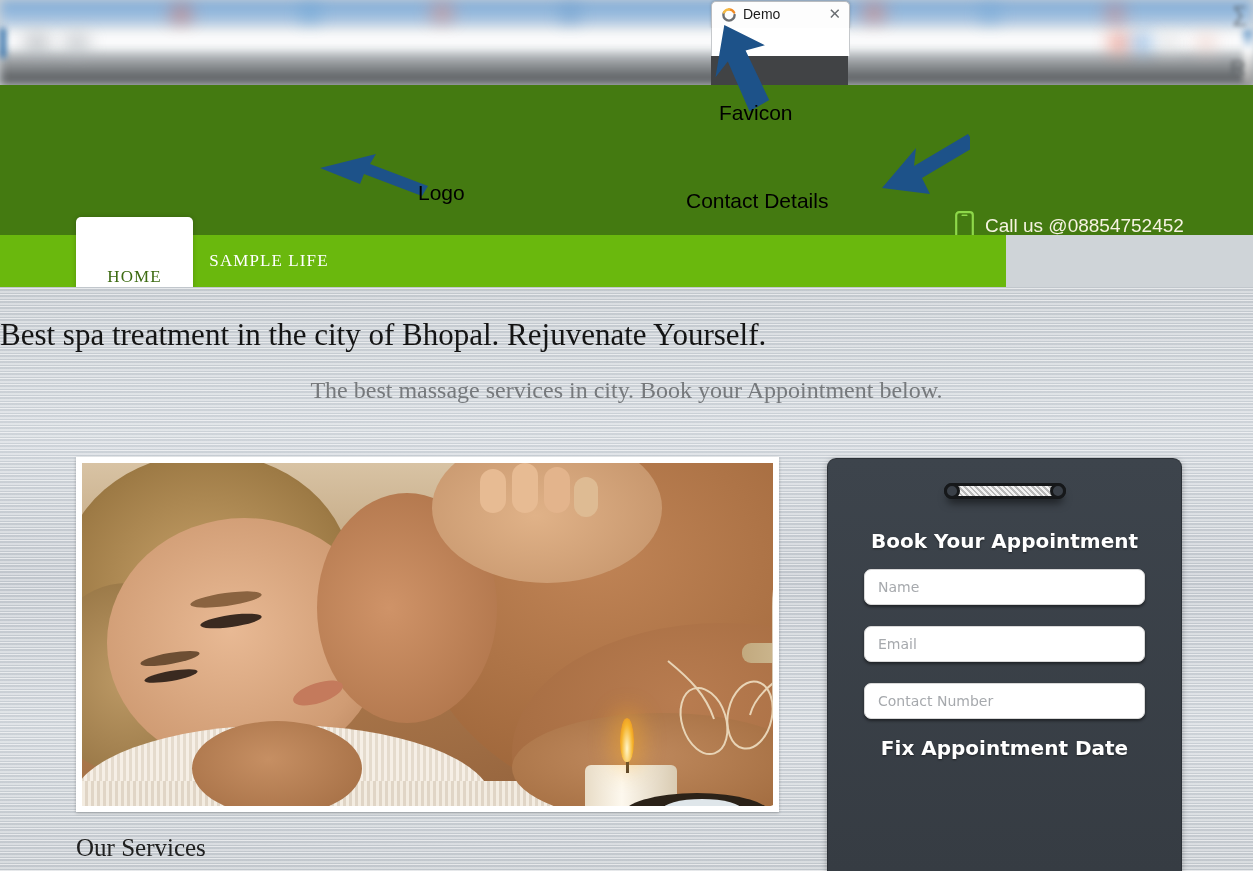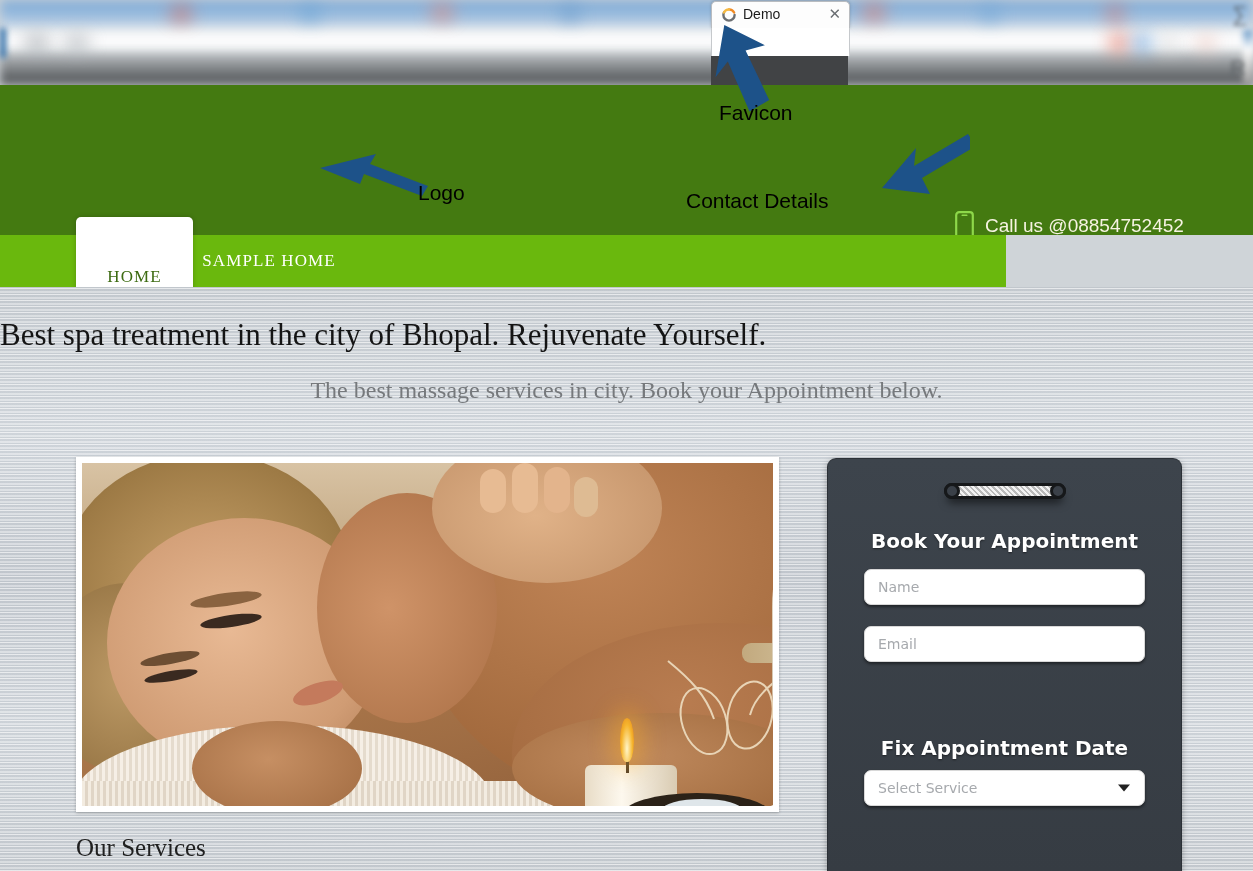--- a/index.html
+++ b/index.html
@@ -167,21 +167,21 @@
     </svg>
     <span class="txt">Call us @08854752452</span>
   </div>
 </div>
 
 <div id="nav">
   <div class="item active" style="left:76px;width:117px;">
     <span>HOME</span>
   </div>
   <div class="item" style="left:193px;width:152px;">
-    <span>SAMPLE HOME</span>
+    <span>SAMPLE LIFE</span>
   </div>
 </div>
 
 <div id="page"></div>
 
 <div id="headline">Best spa treatment in the city of Bhopal. Rejuvenate Yourself.</div>
 <div id="subhead">The best massage services in city. Book your Appointment below.</div>
 
 <div id="photo">
   <div class="img">
@@ -251,27 +251,26 @@
   <div class="panel-h" style="top:70px;">Book Your Appointment</div>
 
   <div class="fld" style="top:110px;">
     <span class="ph">Name</span>
   </div>
 
   <div class="fld" style="top:167px;">
     <span class="ph">Email</span>
   </div>
 
+  <div class="fld" style="top:224px;">
+    <span class="ph">Contact Number</span>
+  </div>
 
   <div class="panel-h" style="top:277px;">Fix Appointment Date</div>
 
-  <div class="fld" style="top:311px;">
-    <span class="ph">Select Service</span>
-    <span class="caret"></span>
-  </div>
 
 </div>
 
 <svg class="arrow" style="left:712px;top:18px;" width="130" height="96">
   <path d="M26 94 L18 40 L2 52 L24 4 L58 34 L38 34 L48 88 Z" fill="#1d5289" transform="rotate(-15 30 50)"></path>
 </svg>
 <div class="anno" style="left:719px;top:101px;">Favicon</div>
 
 <svg class="arrow" style="left:880px;top:128px;" width="90" height="72">
   <path d="M88 6 L34 38 L36 20 L2 60 L50 66 L42 50 L96 18 Z" fill="#1d5289"></path>

